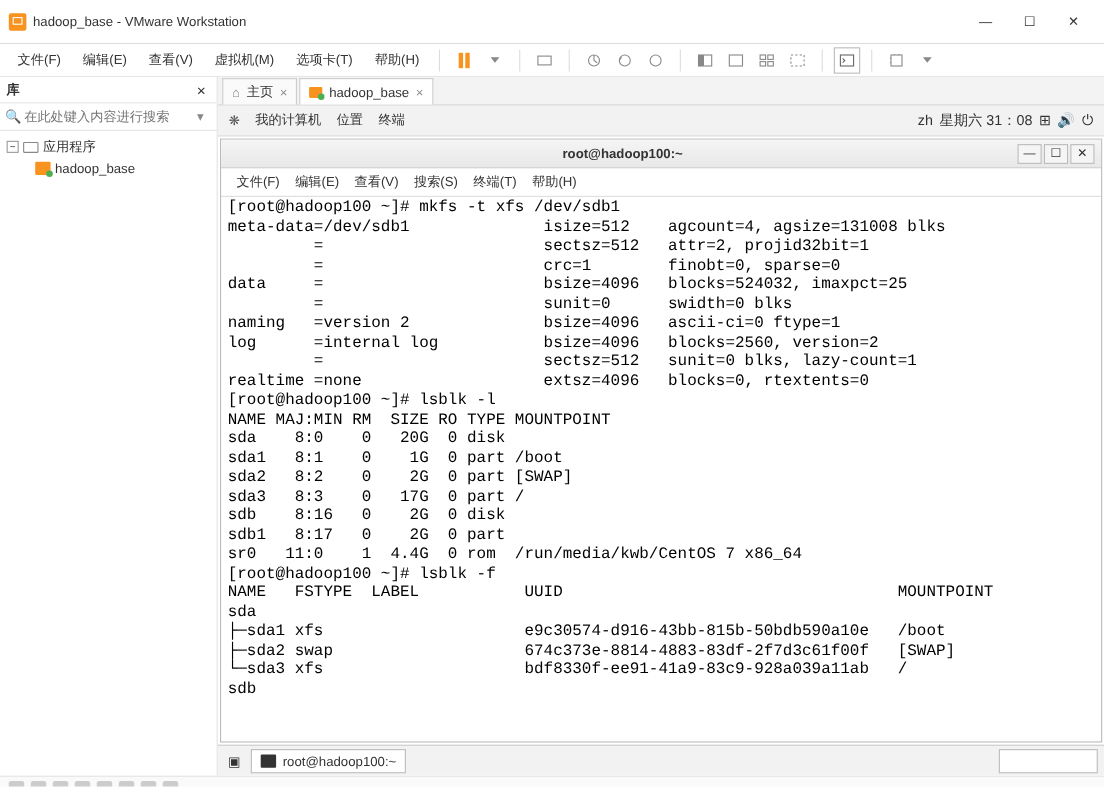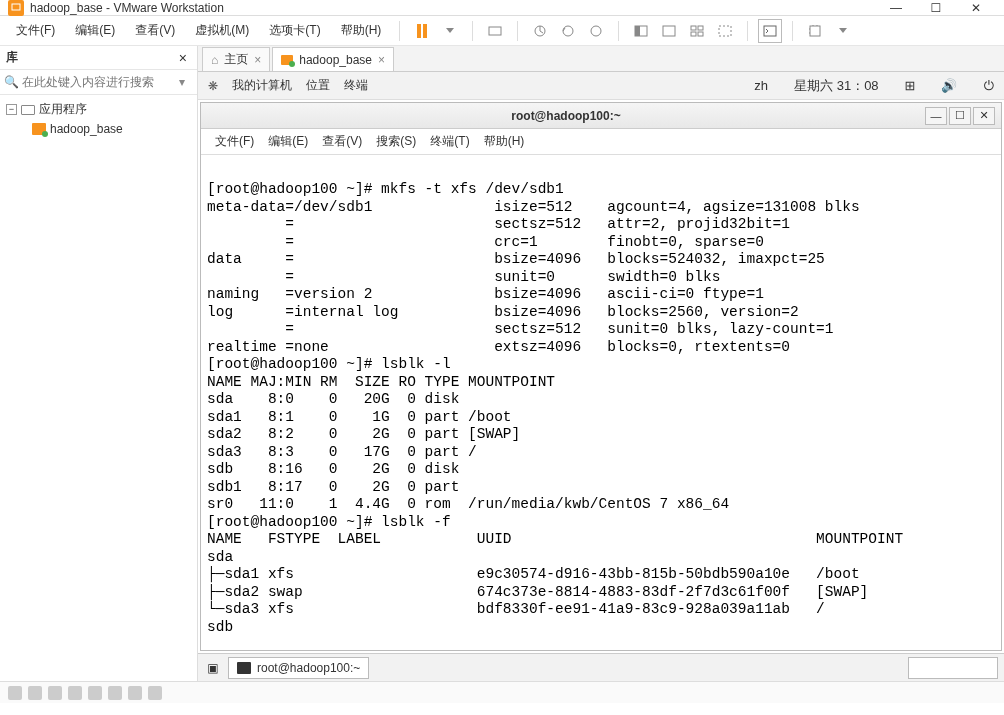--- a/index.html
+++ b/index.html
@@ -1,18 +1,18 @@
 <!DOCTYPE html>
 <html><head>
 <meta charset="utf-8">
 <style>
 * { margin: 0; padding: 0; box-sizing: border-box; font-family: "Microsoft YaHei", "Segoe UI", sans-serif; }
 body { width: 1004px; height: 715px; background: #fff; overflow: hidden; font-size: 12px; color: #333; }
 
-.titlebar { height: 16px; display: flex; align-items: center; padding: 0 8px; border-bottom: 1px solid #ddd; }
+.titlebar { height: 40px; display: flex; align-items: center; padding: 0 8px; border-bottom: 1px solid #ddd; }
 .titlebar .app-icon { width: 16px; height: 16px; background: #f7931e; border-radius: 2px; margin-right: 6px; display: flex; align-items: center; justify-content: center; }
 .titlebar .app-icon svg { width: 12px; height: 12px; }
 .titlebar .title { flex: 1; }
 .win-btn { width: 40px; height: 24px; display: flex; align-items: center; justify-content: center; cursor: pointer; }
 
 .menubar { height: 30px; display: flex; align-items: center; padding: 0 8px; border-bottom: 1px solid #e6e6e6; gap: 4px; }
 .menubar .menu-item { padding: 3px 8px; cursor: pointer; }
 .menubar .sep { width: 1px; height: 20px; background: #ddd; margin: 0 6px; }
 .menubar .tb-btn { width: 24px; height: 24px; display: flex; align-items: center; justify-content: center; cursor: pointer; }
 .pause-icon { display: flex; gap: 2px; }
@@ -40,31 +40,31 @@
 .main-area { flex: 1; display: flex; flex-direction: column; background: #fff; }
 .tabstrip { height: 26px; display: flex; align-items: flex-end; border-bottom: 1px solid #ccc; padding-left: 4px; background: #f3f3f3; }
 .tab { height: 24px; border: 1px solid #ccc; border-bottom: none; padding: 0 8px; display: flex; align-items: center; gap: 6px; background: #fafafa; margin-right: 2px; cursor: pointer; font-size: 12px; }
 .tab.active { background: #fff; }
 .tab .tab-close { color: #888; cursor: pointer; }
 .home-icon { color: #888; }
 
 .gnome-bar { height: 28px; display: flex; align-items: center; padding: 0 10px; gap: 14px; background: #f2f2f2; border-bottom: 1px solid #ddd; }
 .gnome-bar .left { display: flex; align-items: center; gap: 14px; }
 .gnome-bar .spacer { flex: 1; }
-.gnome-bar .right { display: flex; align-items: center; gap: 26px; font-family: monospace; font-size: 13px; }
+.gnome-bar .right { display: flex; align-items: center; gap: 6px; font-family: monospace; font-size: 13px; }
 
 .term-window { margin: 2px; border: 1px solid #bbb; display: flex; flex-direction: column; flex: 1; background: #fff; }
 .term-title { height: 26px; display: flex; align-items: center; background: linear-gradient(#f5f5f5, #e8e8e8); border-bottom: 1px solid #ccc; padding: 0 6px; }
 .term-title .t-lbl { flex: 1; text-align: center; font-weight: 600; }
 .term-title .win-ctrl { display: flex; gap: 2px; }
 .term-title .wc { width: 22px; height: 18px; border: 1px solid #bbb; display: flex; align-items: center; justify-content: center; cursor: pointer; background: #f5f5f5; font-size: 11px; }
 .term-menu { height: 26px; display: flex; align-items: center; gap: 2px; padding: 0 8px; border-bottom: 1px solid #ddd; }
 .term-menu .tm-item { padding: 2px 6px; cursor: pointer; }
 
-.terminal { flex: 1; padding: 2px 6px; overflow: hidden; font-family: "Courier New", monospace; font-size: 14.5px; line-height: 17.5px; white-space: pre; color: #000; margin-top: 24px; }
+.terminal { flex: 1; padding: 2px 6px; overflow: hidden; font-family: "Courier New", monospace; font-size: 14.5px; line-height: 17.5px; white-space: pre; color: #000; }
 
 .vm-taskbar { height: 28px; display: flex; align-items: center; border-top: 1px solid #ccc; background: #f2f2f2; padding: 0 6px; gap: 6px; }
 .vm-taskbar .task-btn { height: 22px; border: 1px solid #bbb; background: #fff; display: flex; align-items: center; padding: 0 8px; gap: 6px; cursor: pointer; }
 .vm-taskbar .blank-task { width: 90px; height: 22px; border: 1px solid #bbb; background: #fff; }
 .vm-taskbar .term-ico { width: 14px; height: 12px; background: #333; border-radius: 1px; }
 
 .statusbar { height: 22px; display: flex; align-items: center; padding: 0 8px; border-top: 1px solid #ddd; background: #fafafa; font-size: 12px; color: #555; }
 .statusbar .msg { flex: 1; }
 .statusbar .dev-icons { display: flex; gap: 6px; }
 .dev-ic { width: 14px; height: 14px; background: #ccc; border-radius: 2px; }

